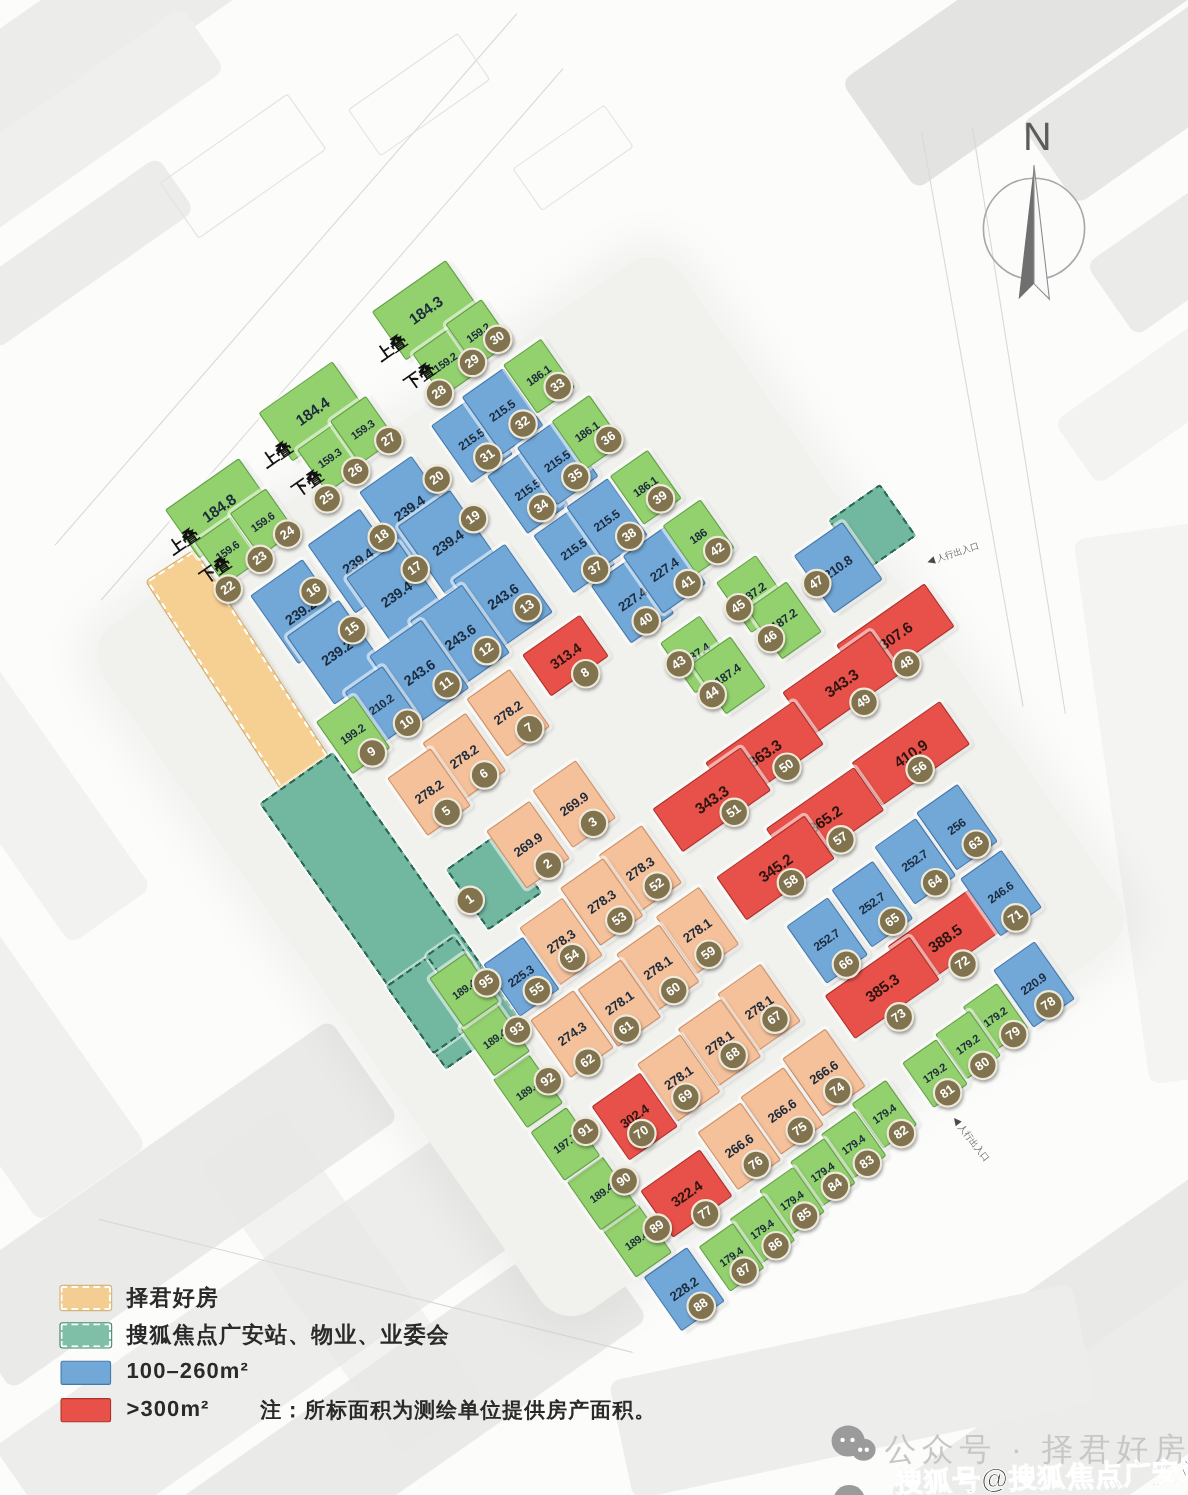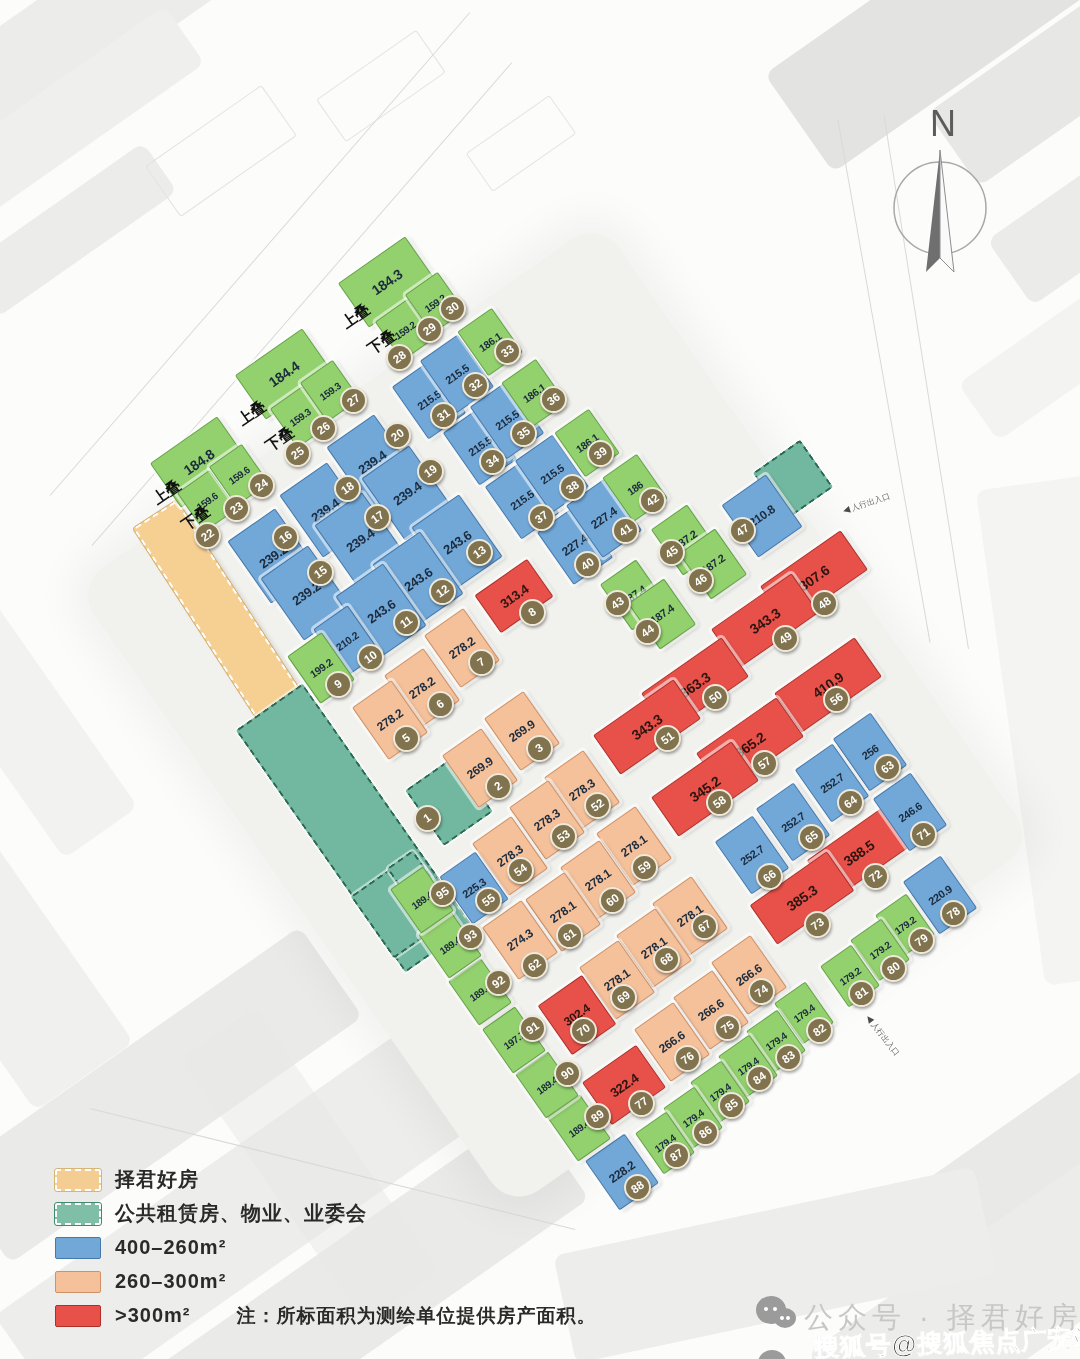--- a/index.html
+++ b/index.html
@@ -651,29 +651,25 @@
     <polygon points="62,62 76,184 62,170" fill="#fafafa" stroke="#8d8d8d" stroke-width="1"></polygon>
   </svg>
 
   <div id="legend">
       <div class="lrow">
         <div class="sw orange-dashed"></div>
         <div class="llab">择君好房</div>
       </div>
       <div class="lrow">
         <div class="sw teal-dashed"></div>
-        <div class="llab">公共租赁房、物业、业委会</div>
+        <div class="llab">搜狐焦点广安站、物业、业委会</div>
       </div>
       <div class="lrow">
         <div class="sw blue"></div>
-        <div class="llab">400–260m²</div>
-      </div>
-      <div class="lrow">
-        <div class="sw peach"></div>
-        <div class="llab">260–300m²</div>
+        <div class="llab">100–260m²</div>
       </div>
       <div class="lrow">
         <div class="sw red"></div>
         <div class="llab">&gt;300m²</div>
         <div class="lnote">注：所标面积为测绘单位提供房产面积。</div>
       </div>
     </div>
 
   <div id="wm">
     <div class="wmicon" style="left:8px;top:8px;width:30px;height:28px;"></div>

